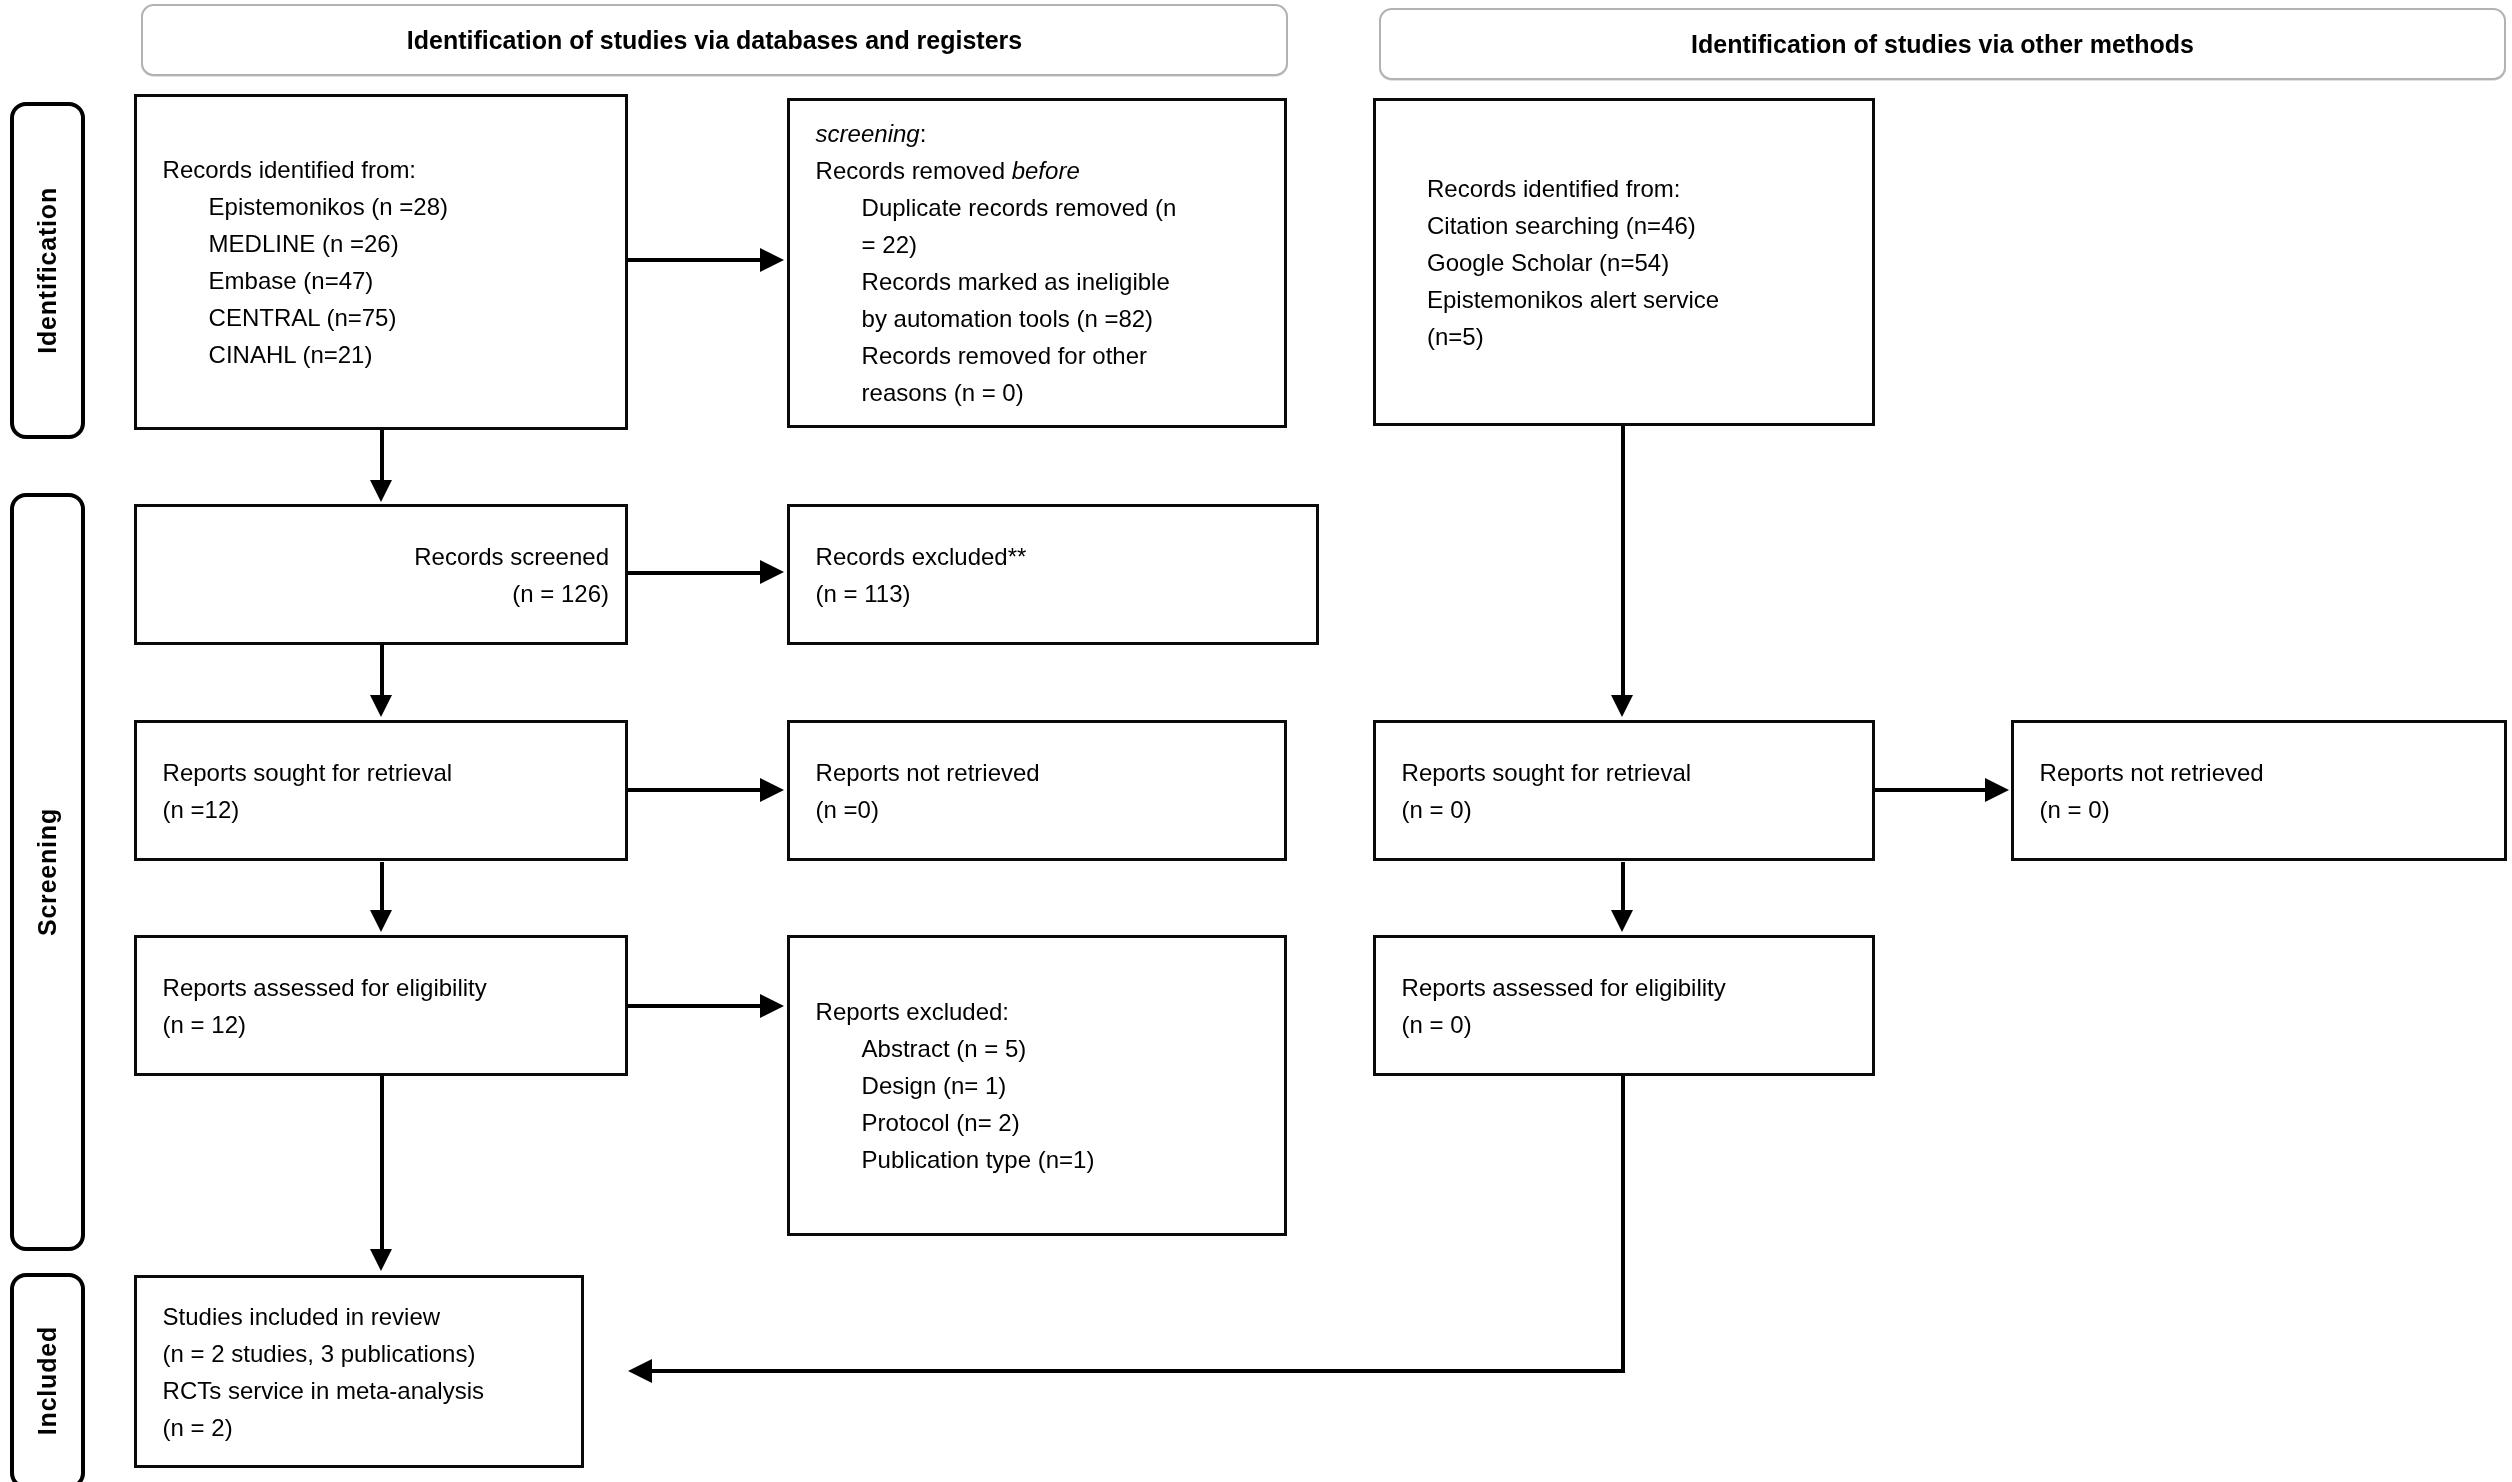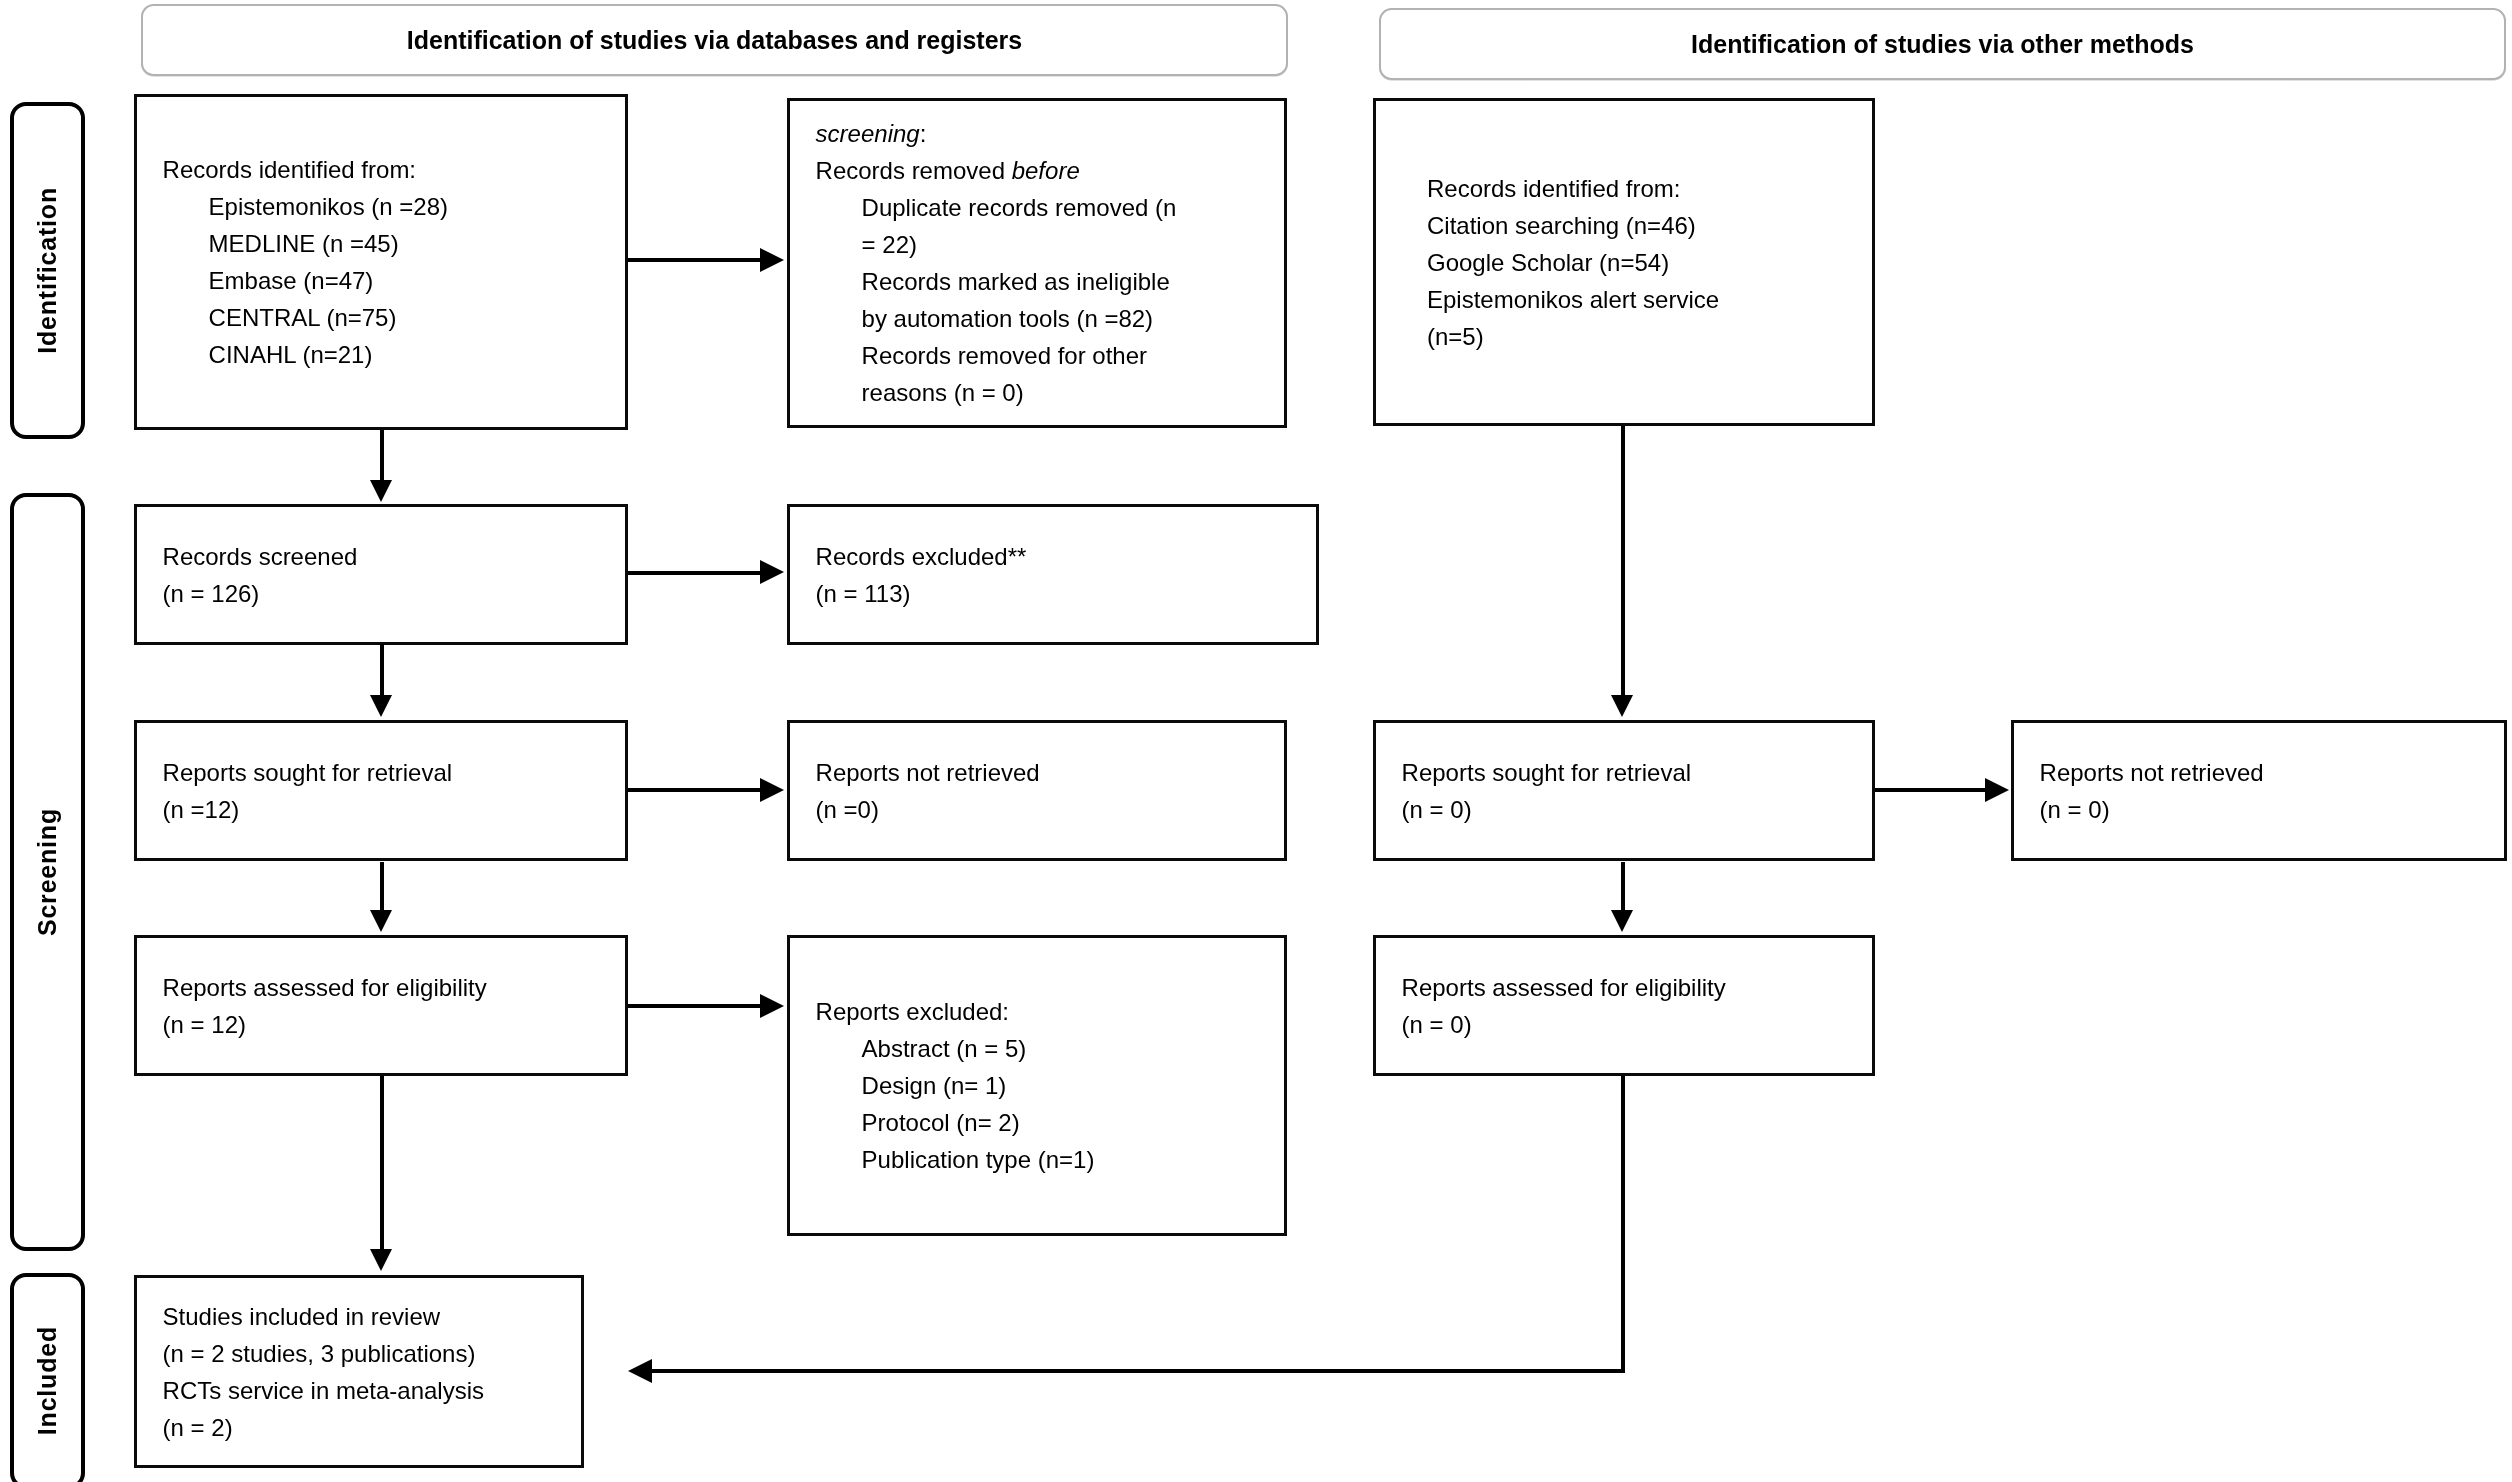--- a/index.html
+++ b/index.html
@@ -111,21 +111,21 @@
   <div class="stage" style="left:9.6px; top:493px; width:67px; height:750px;">
     <span class="vtext">Screening</span>
   </div>
   <div class="stage" style="left:9.6px; top:1273px; width:67px; height:208px;">
     <span class="vtext">Included</span>
   </div>
 
   <div class="box" style="left:134px; top:94px; width:494px; height:336px;">
     <div class="line">Records identified from:</div>
     <div class="line indent">Epistemonikos (n =28)</div>
-    <div class="line indent">MEDLINE (n =45)</div>
+    <div class="line indent">MEDLINE (n =26)</div>
     <div class="line indent">Embase (n=47)</div>
     <div class="line indent">CENTRAL (n=75)</div>
     <div class="line indent">CINAHL (n=21)</div>
   </div>
 
   <div class="box" style="left:787px; top:98px; width:500px; height:330px;">
     <div class="line"><em>screening</em><span>:</span></div>
     <div class="line"><span>Records removed </span><em>before</em></div>
     <div class="line indent">Duplicate records removed (n</div>
     <div class="line indent">= 22)</div>
@@ -136,21 +136,21 @@
   </div>
 
   <div class="box pad-wide" style="left:1373px; top:98px; width:502px; height:328px;">
     <div class="line">Records identified from:</div>
     <div class="line">Citation searching (n=46)</div>
     <div class="line">Google Scholar (n=54)</div>
     <div class="line">Epistemonikos alert service</div>
     <div class="line">(n=5)</div>
   </div>
 
-  <div class="box" style="left:134px; top:504px; width:494px; height:141px;">
+  <div class="box" style="left:134px; top:504px; width:494px; height:141px;text-align:right;">
     <div class="line">Records screened</div>
     <div class="line">(n = 126)</div>
   </div>
 
   <div class="box" style="left:787px; top:504px; width:532px; height:141px;">
     <div class="line">Records excluded**</div>
     <div class="line">(n = 113)</div>
   </div>
 
   <div class="box" style="left:134px; top:720px; width:494px; height:141px;">

